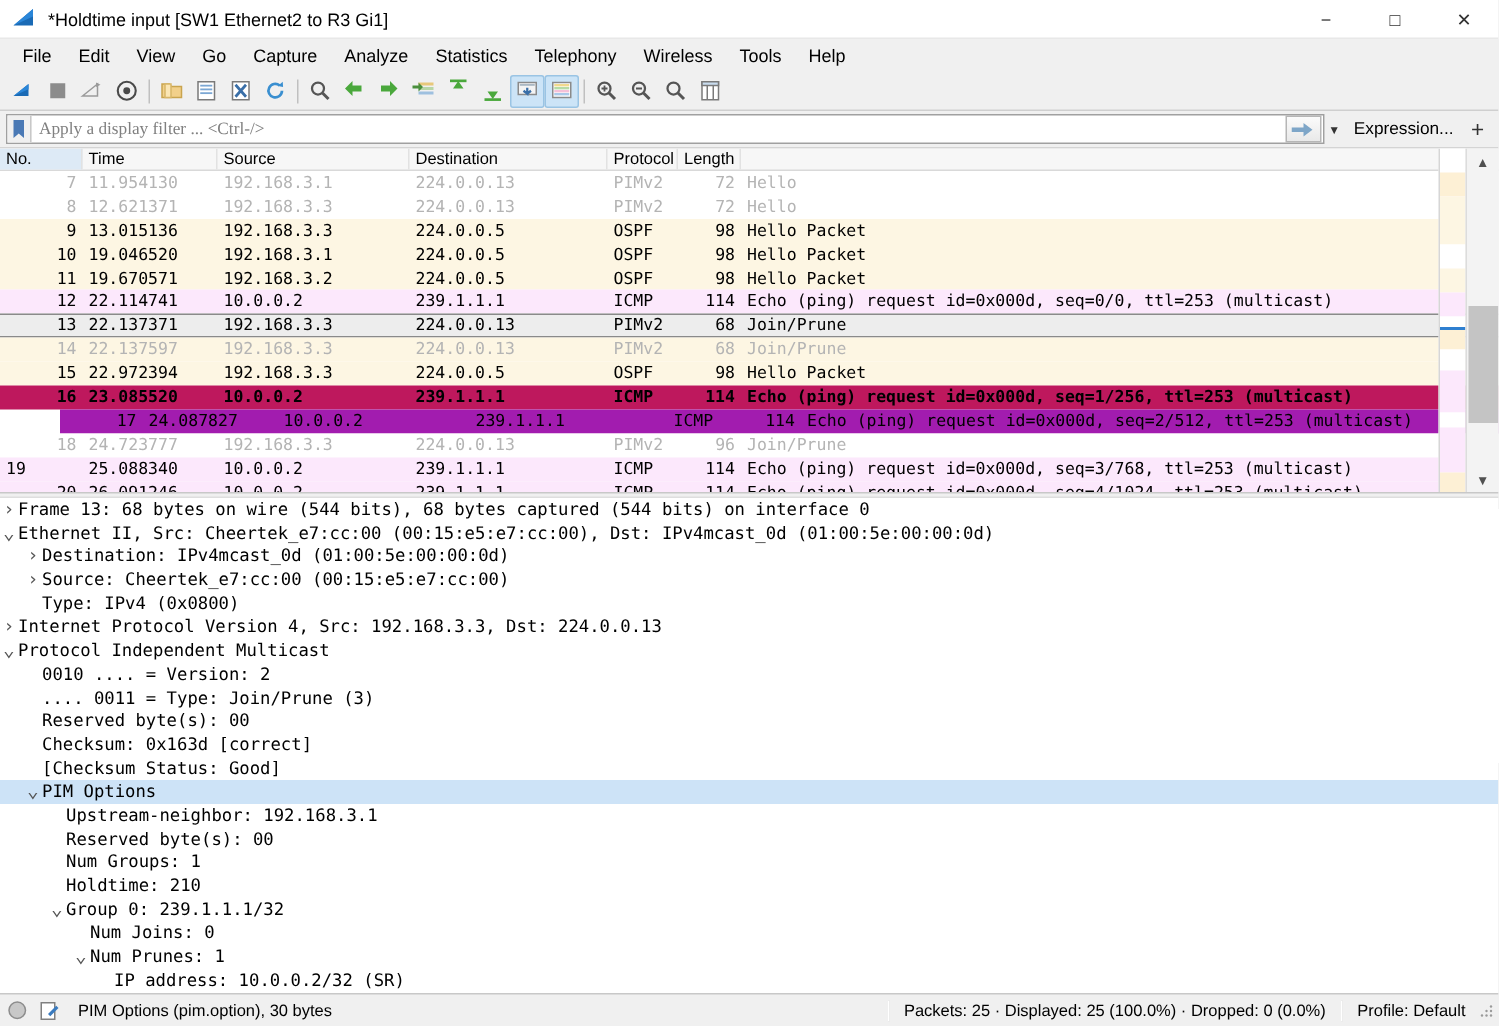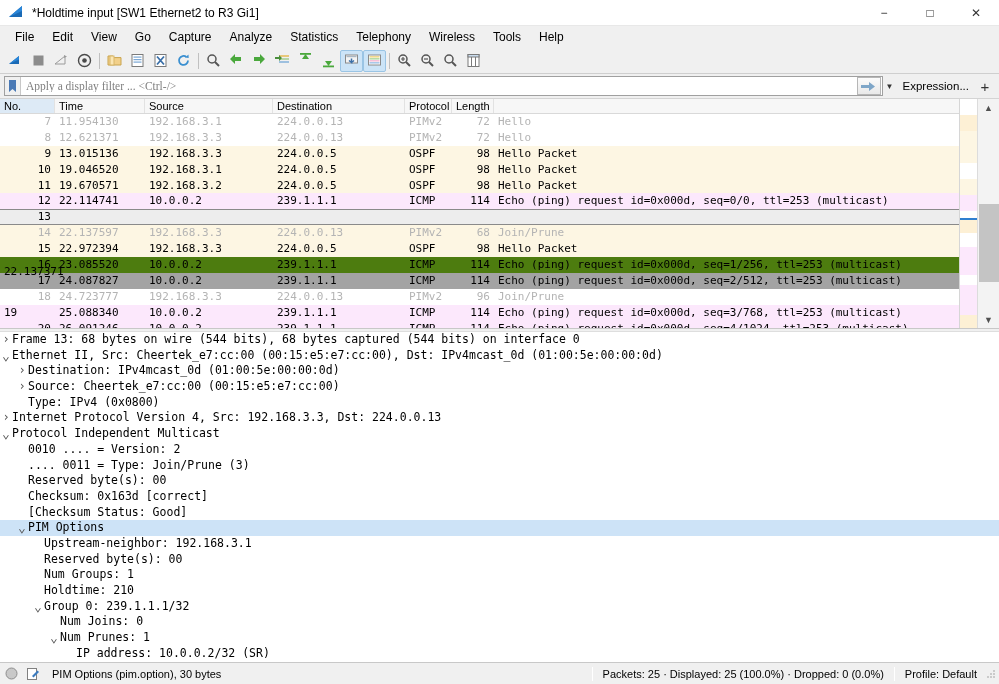--- a/index.html
+++ b/index.html
@@ -94,21 +94,21 @@
   }
   .ph.sorted { background: #ddeaf6; }
   .plist-body { flex: 1 1 auto; position: relative; overflow: hidden; }
   .prow {
     display: flex; height: 15.9px; line-height: 15.9px;
     font-family: "DejaVu Sans Mono", monospace; font-size: 11px;
     white-space: nowrap;
   }
   .prow .c { overflow: hidden; padding: 0 4px; }
   .c-no { text-align: right; }
-  .prow.sel { background: #ededed !important; border-top: 1px solid #8a8a8a; border-bottom: 1px solid #8a8a8a; height: 16px; line-height: 14px; flex-direction: column; }
+  .prow.sel { background: #ededed !important; border-top: 1px solid #8a8a8a; border-bottom: 1px solid #8a8a8a; height: 16px; line-height: 14px; }
   .prow.dim .c { color: #b4b4b4; }
 
   
   .plist-minimap {
     position: absolute; top: 0; right: 22px; width: 18px; bottom: 0;
     border-left: 1px solid #d6d6d6; background: #fff;
   }
   .mm-band { width: 100%; }
   .plist-scroll {
     position: absolute; top: 0; right: 0; width: 22px; bottom: 0;
@@ -418,30 +418,30 @@
         </div>
         <div class="prow" style="background: rgb(253, 246, 227);">
           <div class="c c-no" style="width: 55px; flex: 0 0 55px; text-align: right;">15</div>
           <div class="c c-time" style="width: 90px; flex: 0 0 90px;">22.972394</div>
           <div class="c c-source" style="width: 128px; flex: 0 0 128px;">192.168.3.3</div>
           <div class="c c-destination" style="width: 132px; flex: 0 0 132px;">224.0.0.5</div>
           <div class="c c-protocol" style="width: 47px; flex: 0 0 47px;">OSPF</div>
           <div class="c c-length" style="width: 42px; flex: 0 0 42px; text-align: right;">98</div>
           <div class="c c-info" style="width: 462px; flex: 0 0 462px;">Hello Packet</div>
         </div>
-        <div class="prow" style="background: #4d7c0f;">
+        <div class="prow" style="background: #be185d; font-weight: bold;">
           <div class="c c-no" style="width: 55px; flex: 0 0 55px; text-align: right;">16</div>
           <div class="c c-time" style="width: 90px; flex: 0 0 90px;">23.085520</div>
           <div class="c c-source" style="width: 128px; flex: 0 0 128px;">10.0.0.2</div>
           <div class="c c-destination" style="width: 132px; flex: 0 0 132px;">239.1.1.1</div>
           <div class="c c-protocol" style="width: 47px; flex: 0 0 47px;">ICMP</div>
           <div class="c c-length" style="width: 42px; flex: 0 0 42px; text-align: right;">114</div>
           <div class="c c-info" style="width: 462px; flex: 0 0 462px;">Echo (ping) request  id=0x000d, seq=1/256, ttl=253 (multicast)</div>
         </div>
-        <div class="prow" style="background: #a3a3a3;">
+        <div class="prow" style="background: #a21caf; margin-left: 40px;">
           <div class="c c-no" style="width: 55px; flex: 0 0 55px; text-align: right;">17</div>
           <div class="c c-time" style="width: 90px; flex: 0 0 90px;">24.087827</div>
           <div class="c c-source" style="width: 128px; flex: 0 0 128px;">10.0.0.2</div>
           <div class="c c-destination" style="width: 132px; flex: 0 0 132px;">239.1.1.1</div>
           <div class="c c-protocol" style="width: 47px; flex: 0 0 47px;">ICMP</div>
           <div class="c c-length" style="width: 42px; flex: 0 0 42px; text-align: right;">114</div>
           <div class="c c-info" style="width: 462px; flex: 0 0 462px;">Echo (ping) request  id=0x000d, seq=2/512, ttl=253 (multicast)</div>
         </div>
         <div class="prow dim" style="background: rgb(255, 255, 255);">
           <div class="c c-no" style="width: 55px; flex: 0 0 55px; text-align: right;">18</div>

